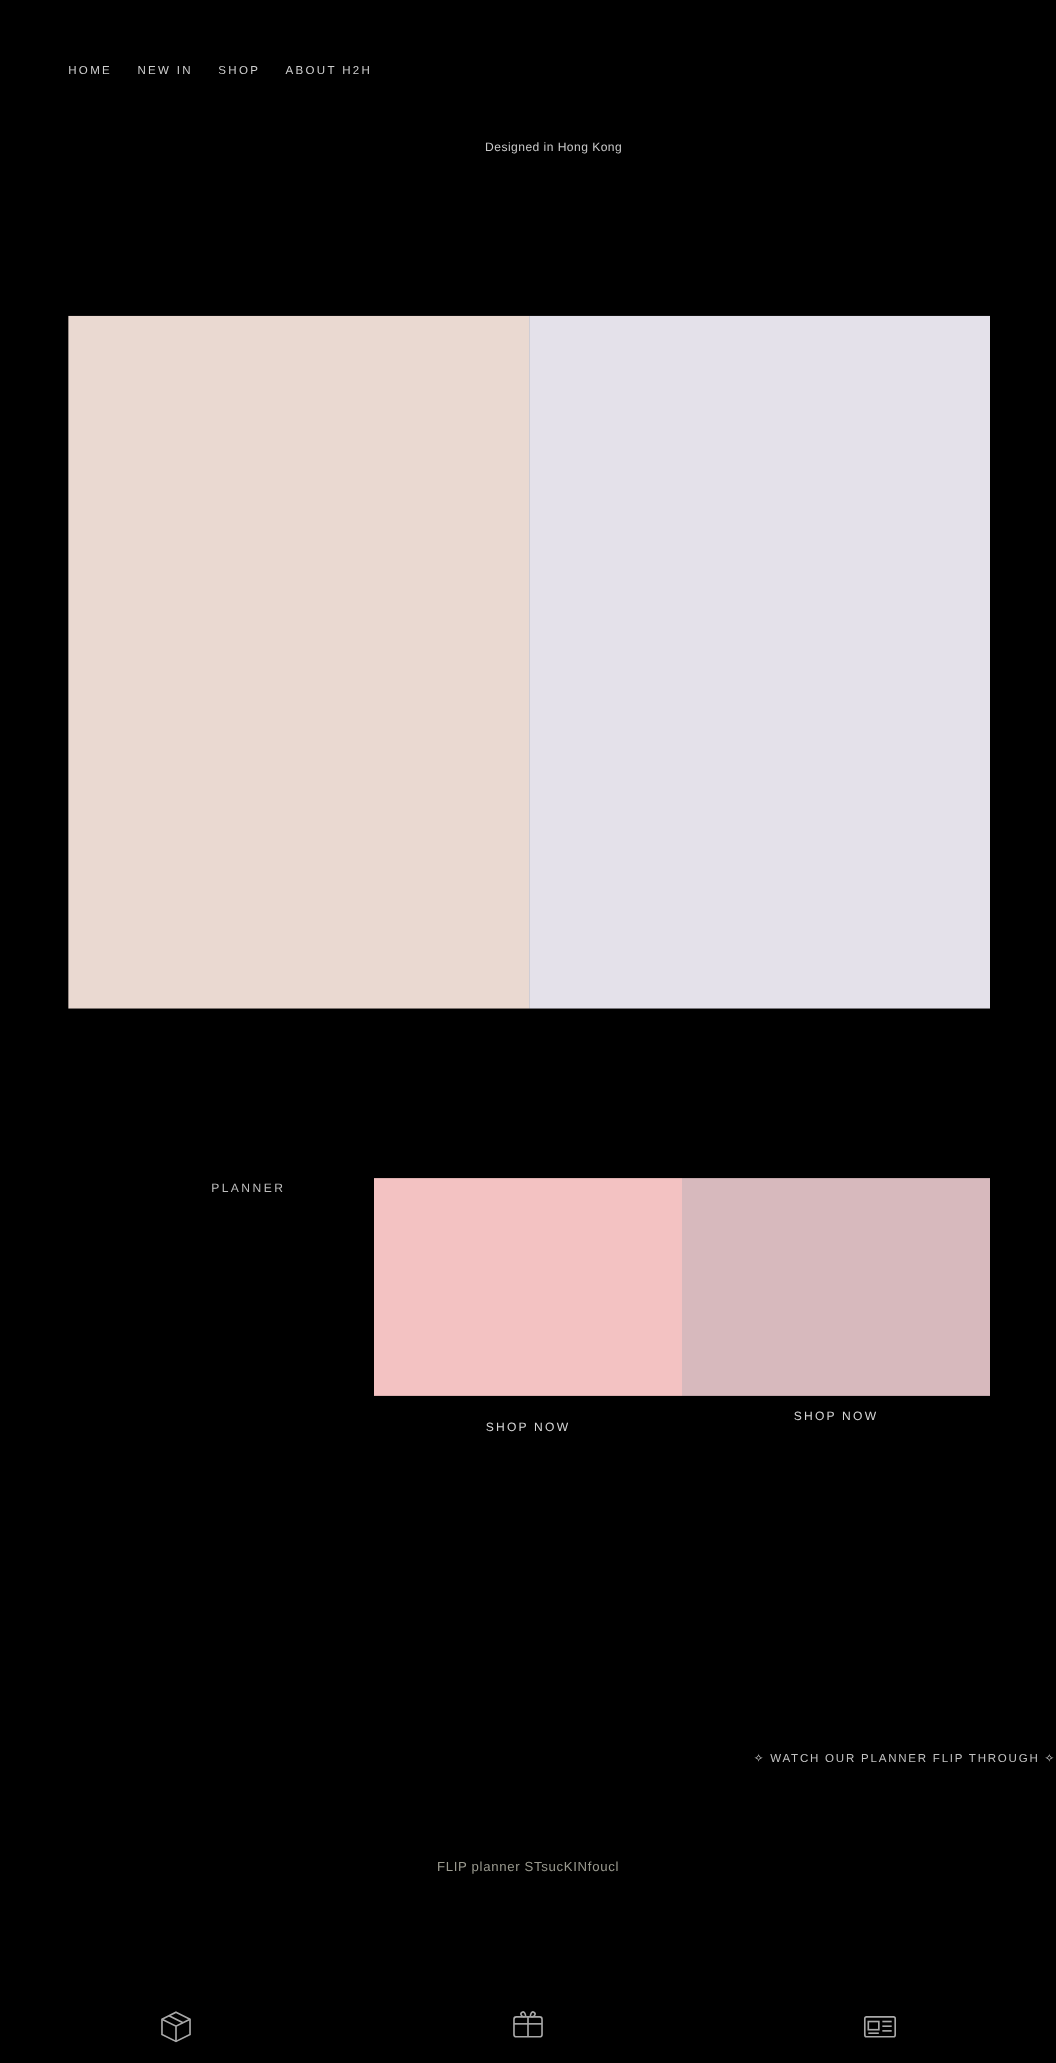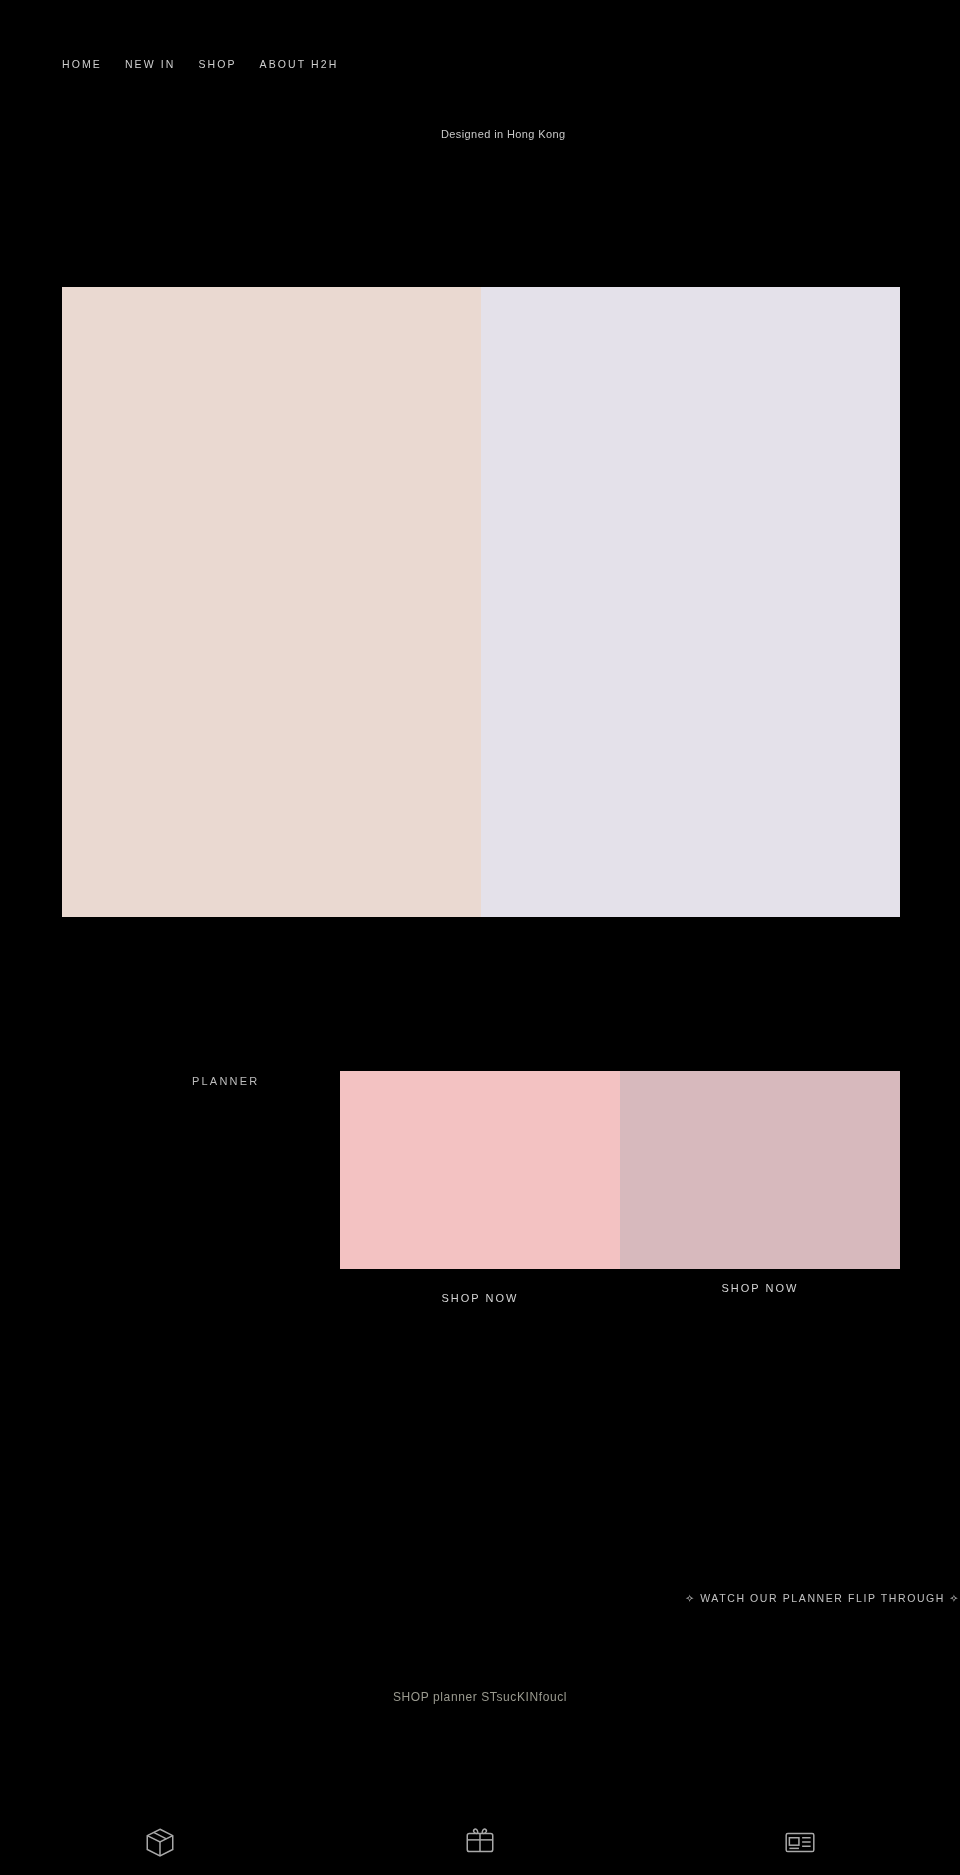--- a/index.html
+++ b/index.html
@@ -187,21 +187,21 @@
     </div>
   </div>
 
   <div class="promo-line">
     <span class="spark">✧</span>
     <span>WATCH OUR PLANNER FLIP THROUGH</span>
     <span class="spark">✧</span>
   </div>
 
   <div class="newsletter">
-    <div class="newsletter-title">SHOP planner STsucKINfoucl</div>
+    <div class="newsletter-title">FLIP planner STsucKINfoucl</div>
   </div>
 
   <div class="footer-icons">
     <div class="footer-col">
       <div class="footer-icon">
         <svg viewBox="0 0 32 32" fill="none" stroke="#cfcfcf" stroke-width="1.4">
           <path d="M16 4 L28 10 L28 23 L16 29 L4 23 L4 10 Z"></path>
           <path d="M4 10 L16 16 L28 10"></path>
           <path d="M16 16 L16 29"></path>
           <path d="M10 7 L22 13"></path>

